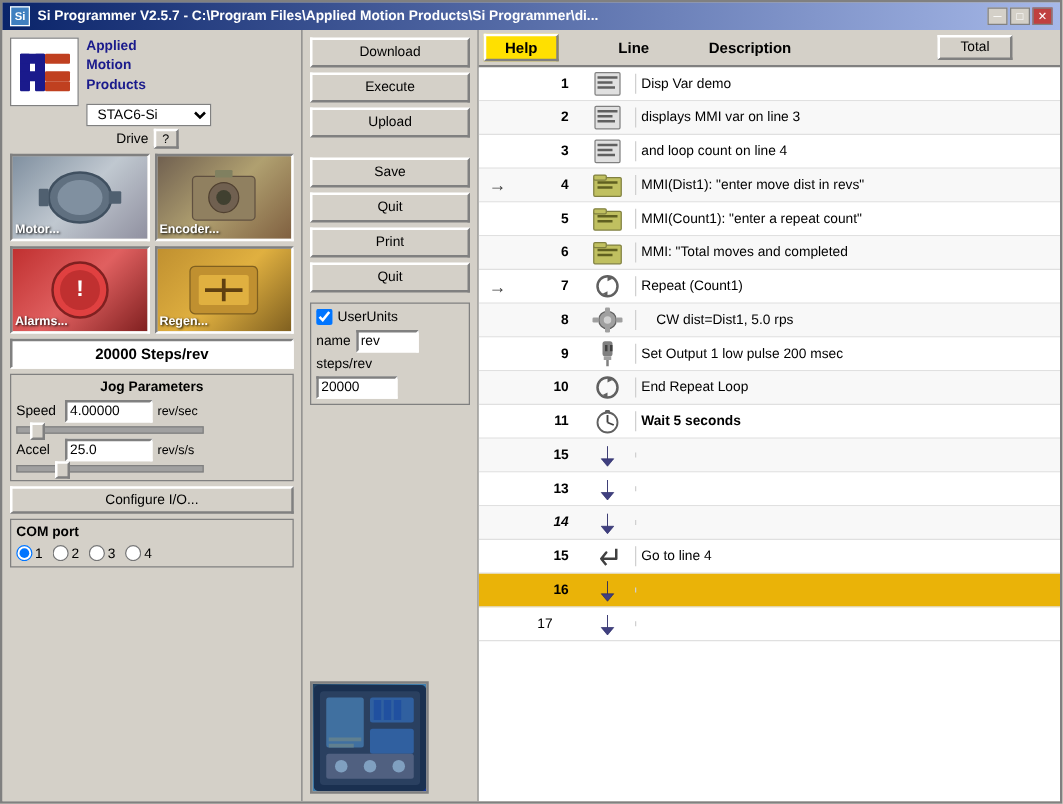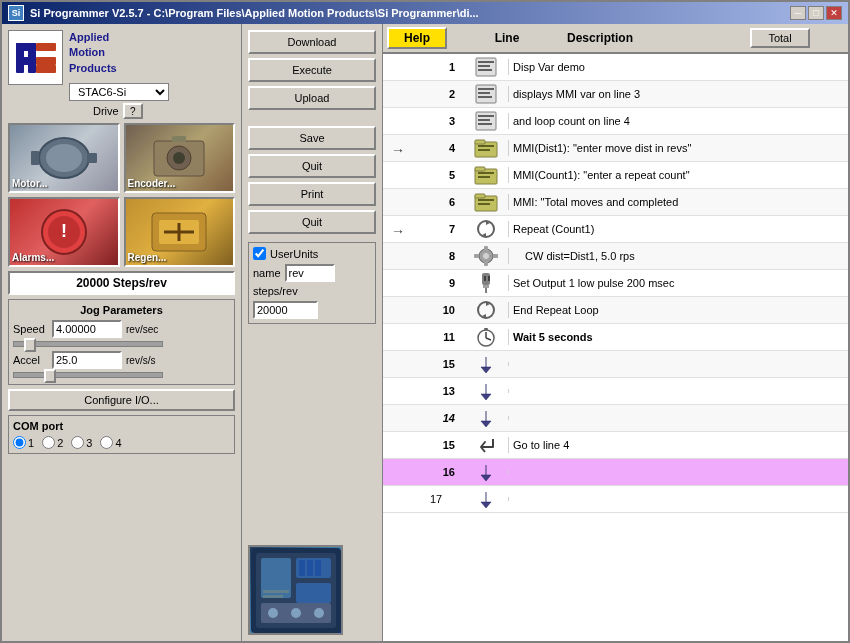--- a/index.html
+++ b/index.html
@@ -739,21 +739,21 @@
           <div class="table-row" style="display: grid; grid-template-columns: 30px 50px 45px 1fr; border-bottom: 1px solid rgb(224, 224, 224); min-height: 26px; align-items: center; background: white;">
             <div class="td arrow-cell"></div>
             <div class="td line-num" style="font-weight: bold; text-align: right; padding-right: 8px;">15</div>
             <div class="td icon-cell" style="display: flex; align-items: center; justify-content: center;">
               <svg width="26" height="22" viewBox="0 0 26 22">
                 <path d="M20 5 L20 13 L8 13 L12 8 L8 13 L12 18" fill="none" stroke="#404040" stroke-width="2" stroke-linejoin="round"></path>
               </svg>
             </div>
             <div class="td desc" style="border-left: 1px solid rgb(208, 208, 208); padding: 2px 4px; font-size: 11px;">Go to line 4</div>
           </div>
-          <div class="table-row" style="display: grid; grid-template-columns: 30px 50px 45px 1fr; border-bottom: 1px solid rgb(224, 224, 224); min-height: 26px; align-items: center; background: #f0abfc;">
+          <div class="table-row" style="display: grid; grid-template-columns: 30px 50px 45px 1fr; border-bottom: 1px solid rgb(224, 224, 224); min-height: 26px; align-items: center; background: #eab308;">
             <div class="td arrow-cell"></div>
             <div class="td line-num" style="font-weight: bold; text-align: right; padding-right: 8px;">16</div>
             <div class="td icon-cell" style="display: flex; align-items: center; justify-content: center;">
               <svg width="26" height="22" viewBox="0 0 26 22">
                 <polygon points="13,4 13,14 8,14 13,20 18,14 13,14" fill="#404080" stroke="#202060" stroke-width="0.5"></polygon>
               </svg>
             </div>
             <div class="td desc" style="border-left: 1px solid rgb(208, 208, 208); padding: 2px 4px; font-size: 11px;"></div>
           </div>
           <div class="table-row" style="display: grid; grid-template-columns: 30px 50px 45px 1fr; border-bottom: 1px solid rgb(224, 224, 224); min-height: 26px; align-items: center; background: white;">

